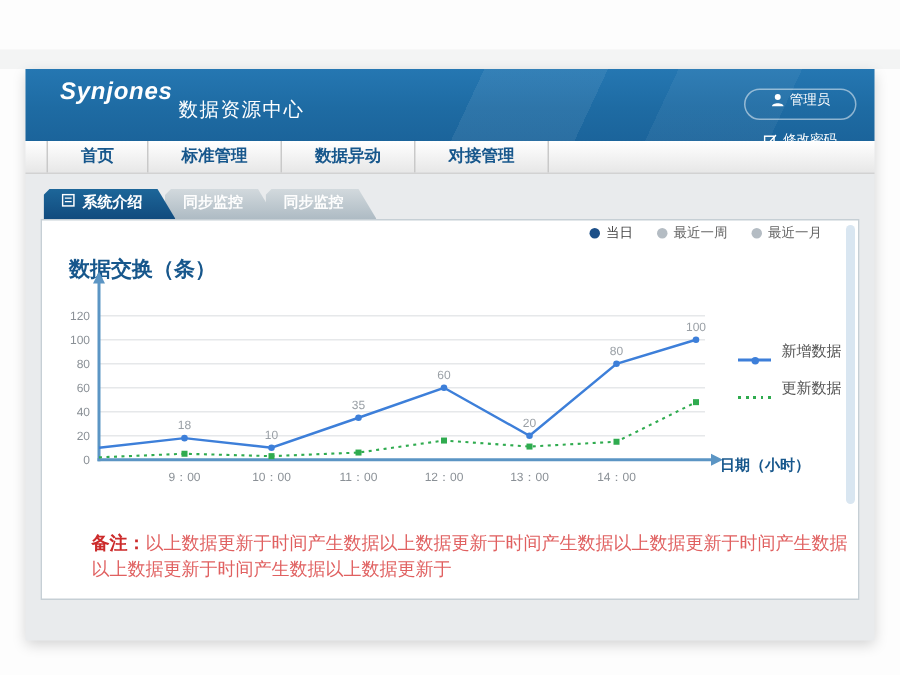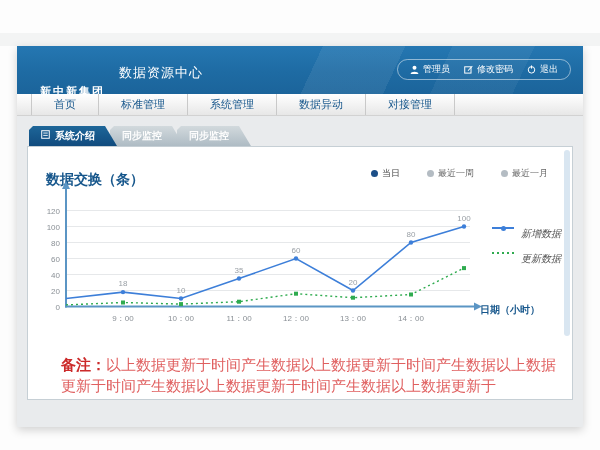--- a/index.html
+++ b/index.html
@@ -17,85 +17,86 @@
   .header::before { content:""; position:absolute; inset:0;
             background:linear-gradient(115deg, rgba(255,255,255,0) 52%, rgba(255,255,255,.07) 52%,
             rgba(255,255,255,.07) 66%, rgba(255,255,255,0) 66%, rgba(255,255,255,0) 74%,
             rgba(255,255,255,.05) 74%, rgba(255,255,255,.05) 88%, rgba(255,255,255,0) 88%); }
   .logo { position:absolute; left:23px; top:7px; color:#fff; text-align:center; line-height:1.1; }
   .logo .l1 { font-size:16px; font-weight:700; letter-spacing:.5px; font-style:italic; }
   .logo .l2 { font-size:11px; font-weight:700; letter-spacing:2px;margin-top:32px; }
   .app-title { position:absolute; left:102px; top:18px; color:#fff; font-size:13px; letter-spacing:1px; }
   .user-pill { position:absolute; right:12px; top:13px; height:21px; display:flex; align-items:center;
                gap:14px; padding:0 12px; border:1px solid rgba(255,255,255,.5); border-radius:11px;
-               color:#fff; font-size:9px; }
+               color:#fff; font-size:9px;flex-direction:column; }
   .user-pill .item { display:flex; align-items:center; gap:4px; cursor:pointer; white-space:nowrap; }
   .user-pill svg { display:block; }
 
   
   .nav { height:22px; background:linear-gradient(180deg,#ffffff,#e7e7e7);
          border-bottom:1px solid #d2d2d2; display:flex; align-items:stretch; padding-left:14px; }
-  .nav-item { padding:0 22px; line-height:21px; font-size:11px; font-weight:400; color:#17578c;
+  .nav-item { padding:0 22px; line-height:21px; font-size:11px; font-weight:700; color:#17578c;
               border-right:1px solid #c9c9c9; cursor:pointer; }
   .nav-item:first-child { border-left:1px solid #c9c9c9; }
 
   
   .content { position:relative; height:311px; padding:10px 10px 0 10px; }
   .tabs { display:flex; height:20px; margin-left:2px; position:relative; z-index:2; }
   .tab { position:relative; font-size:10px; font-weight:700; line-height:20px; padding:0 22px 0 12px;
          color:#fff; clip-path:polygon(0 4px, 4px 0, calc(100% - 12px) 0, 100% 100%, 0 100%);
          display:flex; align-items:center; gap:5px; cursor:pointer; }
   .tab.active { background:linear-gradient(180deg,#1d6699,#114b7e); z-index:3; }
   .tab.inactive { background:linear-gradient(180deg,#d2d9dd,#aebbc4); margin-left:-7px; color:#fdfdfd; }
   .tab.inactive:nth-child(3) { z-index:1; }
   .tab.inactive:nth-child(2) { z-index:2; }
   .tab .ticon { flex:0 0 auto; }
 
   .panel { position:relative; margin-top:0; height:254px; background:#fff;
            border:1px solid #c6cfd5; z-index:1; }
 
-  .radio-legend { position:absolute; top:20px; right:24px; display:flex; gap:27px;
+  .radio-legend { position:absolute; top:2px; right:24px; display:flex; gap:16px;
                   font-size:9px; color:#666; align-items:flex-end; }
   .radio { display:flex; align-items:center; gap:4px; cursor:pointer; }
   .radio .dot { width:7px; height:7px; border-radius:50%; background:#b4bcc3; }
   .radio.sel .dot { background:#1c4f88; }
   .radio.sel { color:#444; }
 
   .y-title { position:absolute; left:18px; top:24px; font-size:14px; font-weight:700; color:#17578c; }
   .x-title { position:absolute; left:452px; top:156px; font-size:10px; font-weight:700; color:#17578c; }
 
   svg.chart { position:absolute; left:10px; top:30px; }
   svg.chart text.tick  { font-size:8px; fill:#8a9096; font-family:"Liberation Sans",sans-serif; }
   svg.chart text.plabel{ font-size:8px; fill:#9aa0a6; font-family:"Liberation Sans",sans-serif; }
 
   .series-legend { position:absolute; left:464px; top:80px; font-size:10px; color:#555; }
-  .series-legend .row { display:flex; align-items:flex-start; gap:7px; margin-bottom:11px; cursor:pointer;font-style:italic; }
+  .series-legend .row { display:flex; align-items:flex-end; gap:7px; margin-bottom:11px; cursor:pointer; }
   .sw { width:22px; height:2px; position:relative; }
   .sw.solid { background:#3d7fd9; }
   .sw.solid::after { content:""; position:absolute; left:9px; top:-1.5px; width:5px; height:5px;
                      border-radius:50%; background:inherit; }
   .sw.dotted { background:repeating-linear-gradient(90deg,#2fab4f 0 2px, transparent 2px 5px); }
 
   .vscroll { position:absolute; right:2px; top:3px; width:6px; height:186px;
              background:#d9e6f1; border-radius:3px; cursor:pointer; }
 
-  .note { position:absolute; left:33px; top:207px; width:505px; font-size:15px; color:#e06060;
+  .note { position:absolute; left:33px; top:207px; width:505px; font-size:12px; color:#e06060;
           line-height:1.4; }
   .note b { color:#cc2b2b; font-weight:700; }
 </style>
 </head>
 <body>
 
 <div class="stage">
   <div class="top-strip"></div>
 
   <div class="app">
 
     <div class="header">
       <div class="logo">
+        <div class="l1">Synjones</div>
         <div class="l2">新中新集团</div>
       </div>
       <div class="app-title">数据资源中心</div>
 
       <div class="user-pill">
         <span class="item">
           <span>
             <svg width="9" height="9" viewBox="0 0 10 10">
                 <circle cx="5" cy="3" r="2.2" fill="#fff"></circle>
                 <path d="M0.7 10 C0.7 6.8 9.3 6.8 9.3 10 Z" fill="#fff"></path>
@@ -120,21 +121,20 @@
               </svg>
           </span>
           <span>退出</span>
         </span>
       </div>
     </div>
 
     <div class="nav">
       <div class="nav-item">首页</div>
       <div class="nav-item">标准管理</div>
-      <div class="nav-item">系统管理</div>
       <div class="nav-item">数据异动</div>
       <div class="nav-item">对接管理</div>
     </div>
 
     <div class="content">
       <div class="tabs">
         <div class="tab active">
           <span class="ticon">
             <svg width="9" height="9" viewBox="0 0 10 10">
                 <rect x="0.8" y="0.8" width="8.4" height="8.4" fill="none" stroke="#fff" stroke-width="1.1"></rect>

